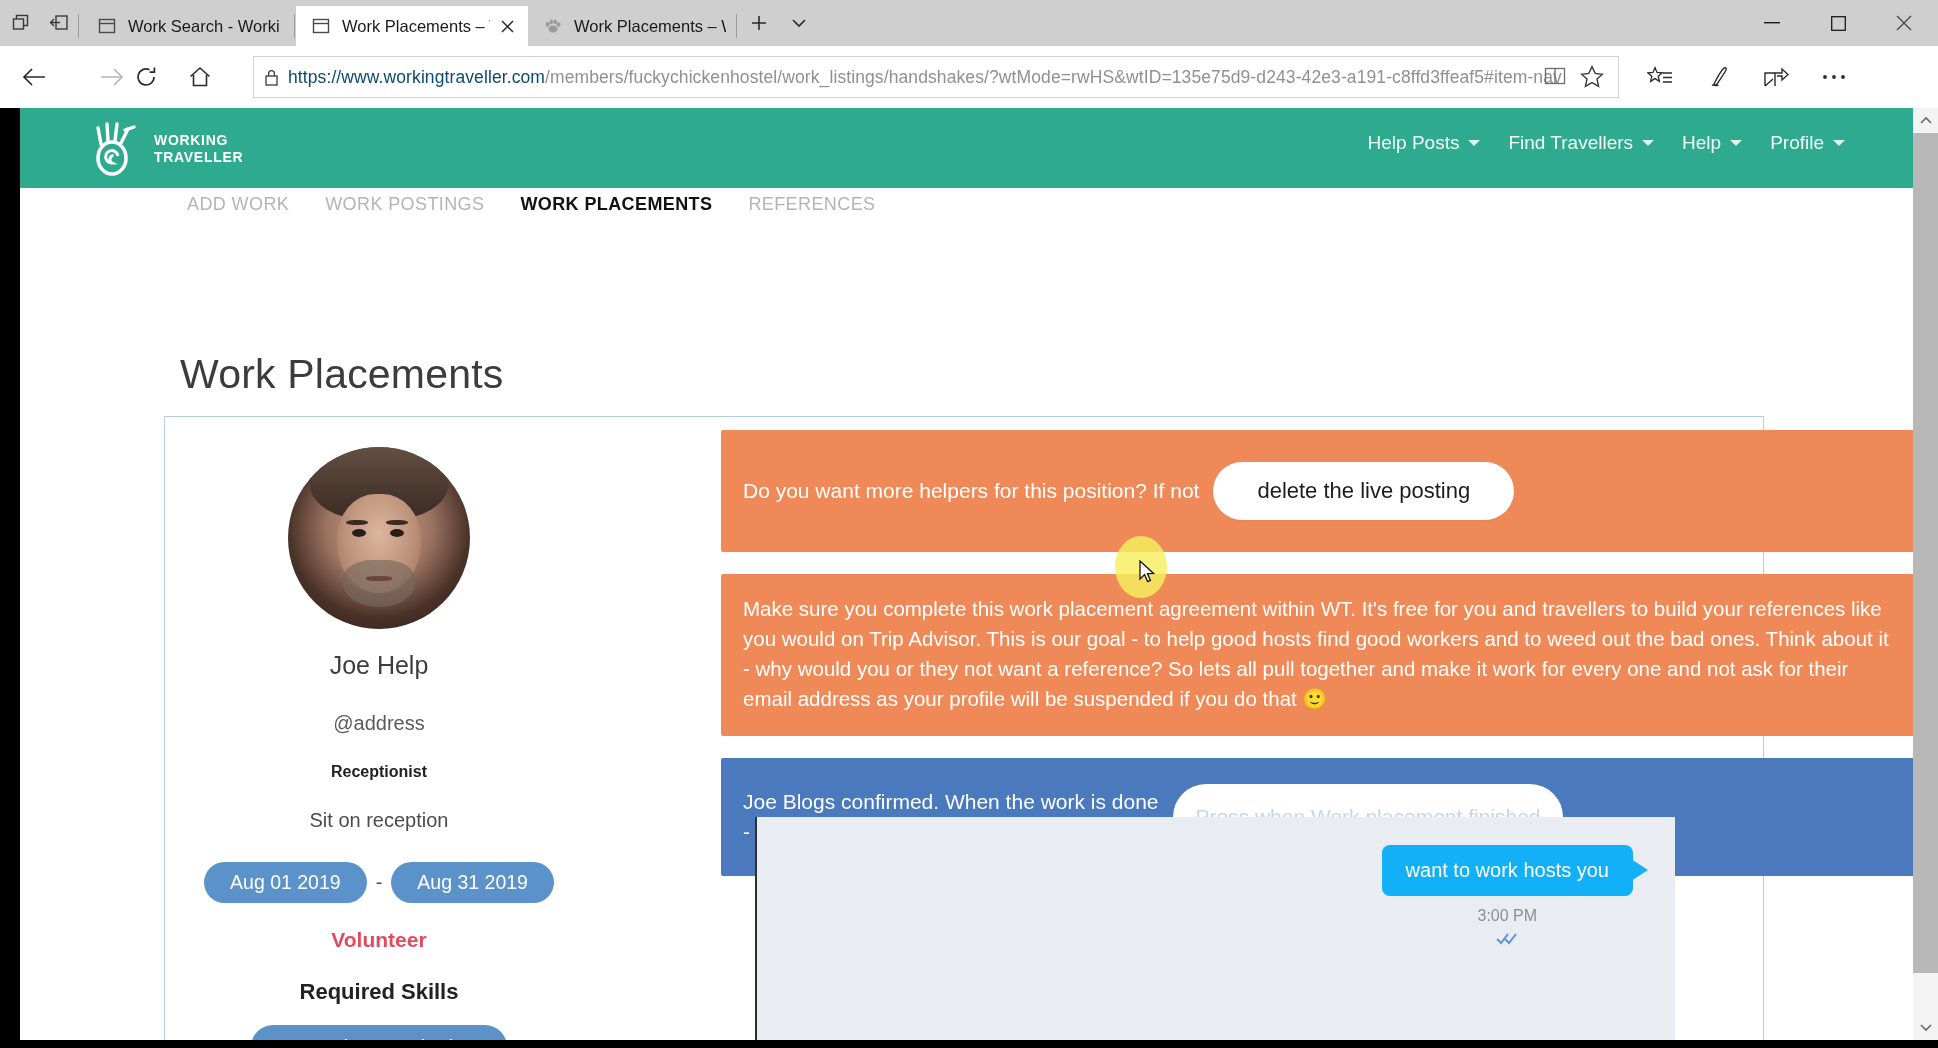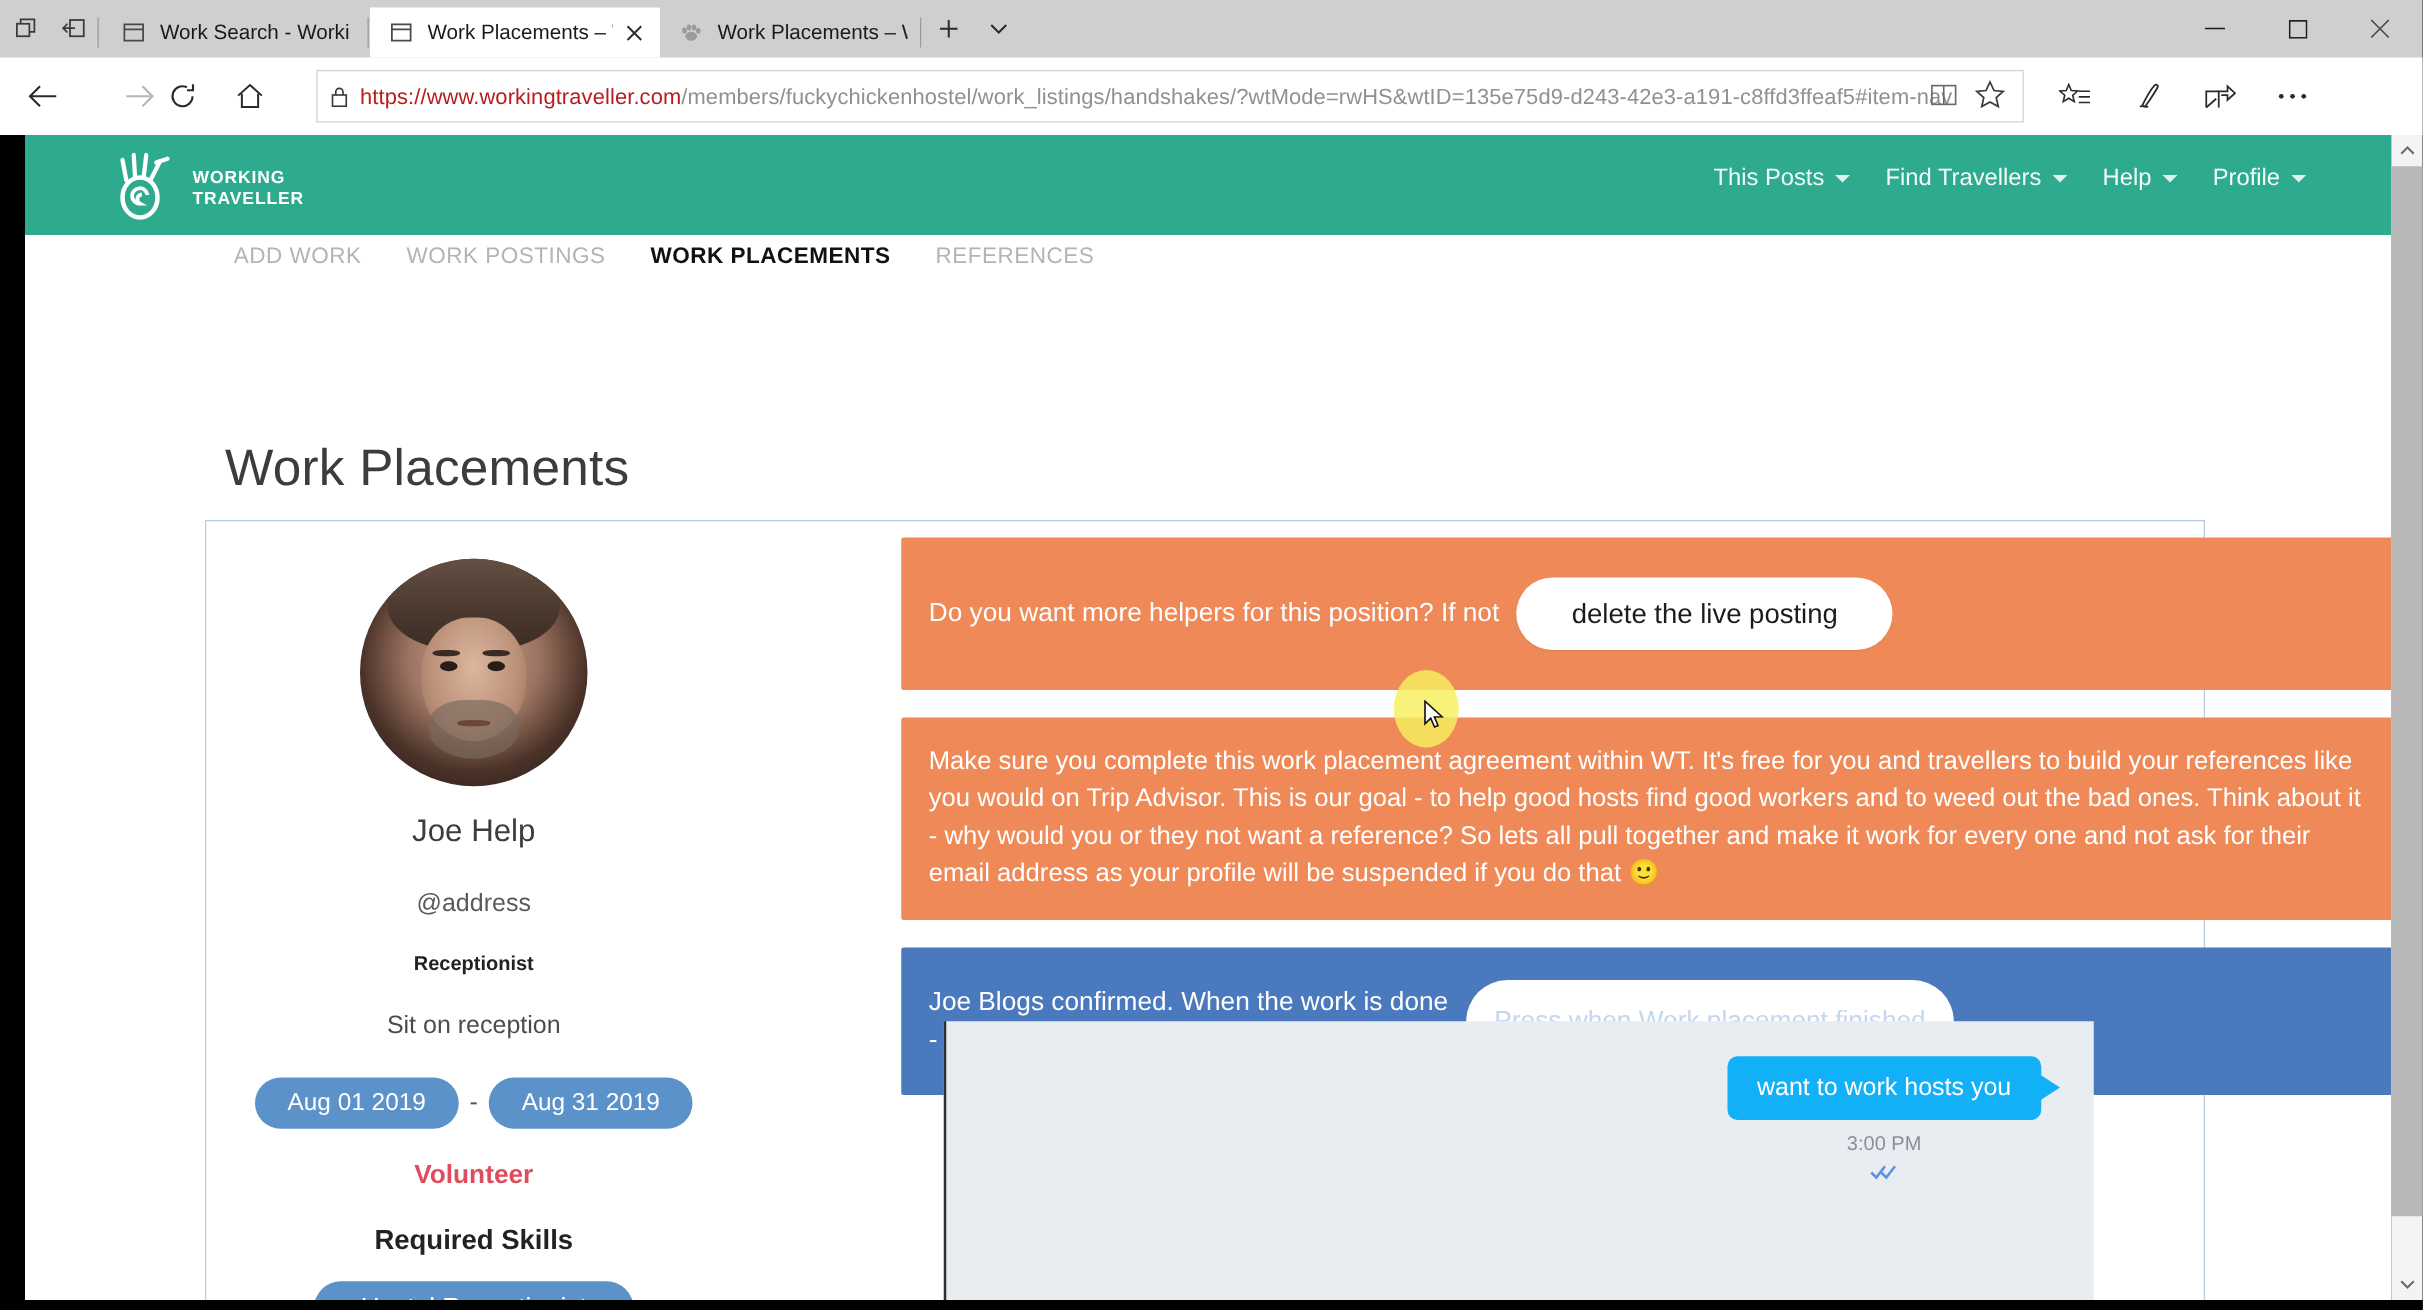--- a/index.html
+++ b/index.html
@@ -21,21 +21,21 @@
   .tab .favicon { width:22px; height:22px; flex:0 0 22px; margin-right:10px; display:flex; align-items:center; justify-content:center; }
   .tab .ttl { white-space:nowrap; overflow:hidden; text-overflow:clip; }
   .tab .tclose { margin-left:8px; width:24px; height:24px; display:flex; align-items:center; justify-content:center; cursor:pointer; }
   .tabdiv { position:absolute; top:14px; width:1px; height:24px; background:#9b9b9b; }
 
   .navbar { position:absolute; left:0; top:46px; width:1938px; height:62px; background:#fff; }
   .navbtn { position:absolute; top:9px; width:44px; height:44px; display:flex; align-items:center; justify-content:center; cursor:pointer; }
   .omnibox { position:absolute; left:253px; top:10px; width:1366px; height:42px; background:#fff; border:1px solid #d2d2d2; display:flex; align-items:center; }
   .omnibox .lock { width:34px; display:flex; align-items:center; justify-content:center; }
   .urltext { font-size:17.5px; color:#909090; white-space:nowrap; overflow:hidden; letter-spacing:.1px; }
-  .urltext b { color:#b91c1c; font-weight:400; }
+  .urltext b { color:#0c4a6e; font-weight:400; }
   .omni-right { position:absolute; right:6px; top:0; height:42px; display:flex; align-items:center; gap:14px; padding-right:8px; }
 
   
   .viewport { position:absolute; left:20px; top:108px; width:1893px; height:932px; background:#fff; overflow:hidden; }
 
   .sitehead { position:absolute; left:0; top:0; width:1893px; height:80px; background:#2eab8f; }
   .logo { position:absolute; left:67px; top:10px; display:flex; align-items:center; gap:9px; }
   .logotext { color:#fff; font-weight:bold; font-size:14px; line-height:17px; letter-spacing:.7px; }
   .mainnav { position:absolute; right:54px; top:0; height:70px; display:flex; align-items:center; gap:0; }
   .navitem { color:#f2fbf8; font-size:19px; padding:0 14px; display:flex; align-items:center; gap:9px; cursor:pointer; }
@@ -290,21 +290,21 @@
           </svg>
         </span>
         <span class="logotext">
           <span>WORKING</span><br>
           <span>TRAVELLER</span>
         </span>
       </div>
 
       <div class="mainnav">
         <div class="navitem">
-          <span>This Posts</span>
+          <span>Help Posts</span>
           <span class="caret"></span>
         </div>
         <div class="navitem">
           <span>Find Travellers</span>
           <span class="caret"></span>
         </div>
         <div class="navitem">
           <span>Help</span>
           <span class="caret"></span>
         </div>

